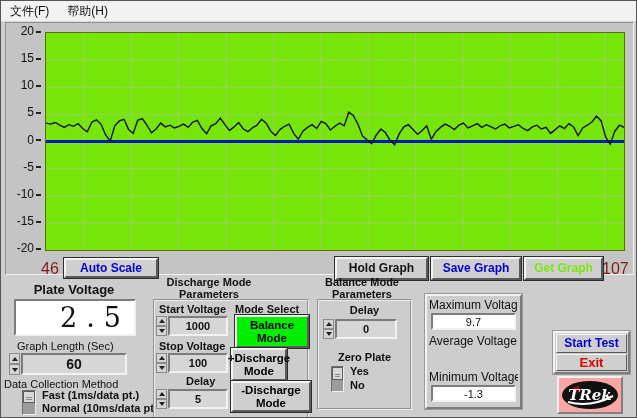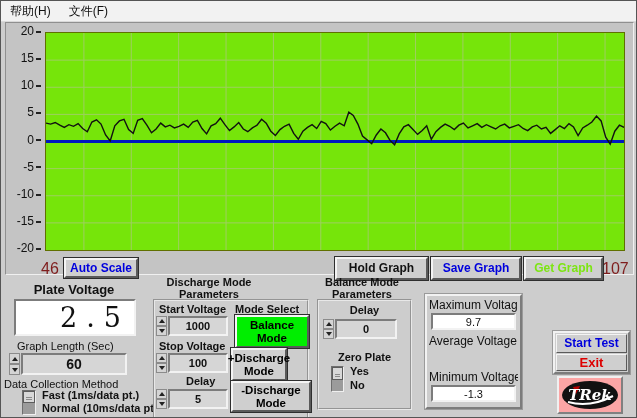--- a/index.html
+++ b/index.html
@@ -42,22 +42,22 @@
   .clip{overflow:hidden;}
   #plate-display{font-family:"DejaVu Serif",serif;font-size:27px;letter-spacing:9px;justify-content:flex-end;padding-right:4px;}
   #logo-box{position:absolute;background:#fca5a5;border:2px solid;border-color:#f0f0f0 #808080 #808080 #f0f0f0;display:flex;align-items:center;justify-content:center;box-sizing:border-box;}
 </style>
 </head>
 <body>
 
 <div id="window">
 
   <div id="menubar">
+    <span class="menu-item">文件(F)</span>
     <span class="menu-item">帮助(H)</span>
-    <span class="menu-item">文件(F)</span>
   </div>
 
   <div id="chart-panel"></div>
   <div id="y-axis">
       <div class="ytick" style="top: -7px;">20</div>
       <div class="ytick" style="top: 20.125px;">15</div>
       <div class="ytick" style="top: 47.25px;">10</div>
       <div class="ytick" style="top: 74.375px;">5</div>
       <div class="ytick" style="top: 101.5px;">0</div>
       <div class="ytick" style="top: 128.625px;">-5</div>
@@ -89,21 +89,21 @@
           <line x1="0" y1="54.25" x2="578" y2="54.25"></line>
           <line x1="0" y1="27.125" x2="578" y2="27.125"></line>
         </g>
         <line x1="0" y1="108.5" x2="578" y2="108.5" stroke="#0018c0" stroke-width="3"></line>
         <polyline points="0.0,90.1 4.6,91.1 9.2,89.5 13.8,92.2 18.3,94.4 22.9,91.7 27.5,93.3 32.1,90.6 36.7,95.5 41.3,98.7 45.9,89.0 50.5,86.8 55.0,91.1 59.6,102.0 64.2,108.0 68.8,92.8 73.4,87.9 78.0,86.3 82.6,96.6 87.2,100.4 91.7,87.3 96.3,85.7 100.9,92.2 105.5,99.8 110.1,96.0 114.7,90.1 119.3,93.9 123.9,92.2 128.4,94.9 133.0,93.3 137.6,91.1 142.2,94.4 146.8,89.0 151.4,87.3 156.0,95.5 160.6,100.9 165.1,92.8 169.7,90.6 174.3,85.2 178.9,91.7 183.5,97.6 188.1,93.9 192.7,89.5 197.3,96.0 201.8,98.7 206.4,94.9 211.0,92.2 215.6,86.3 220.2,90.1 224.8,98.2 229.4,102.5 234.0,96.6 238.5,93.3 243.1,91.1 247.7,100.4 252.3,106.3 256.9,98.2 261.5,94.4 266.1,91.7 270.7,95.5 275.2,88.4 279.8,90.6 284.4,97.1 289.0,93.3 293.6,90.1 298.2,92.8 302.8,79.2 307.3,82.5 311.9,91.1 316.5,103.1 321.1,106.9 325.7,110.7 330.3,102.0 334.9,96.0 339.5,99.8 344.0,107.4 348.6,111.8 353.2,100.9 357.8,93.9 362.4,91.7 367.0,96.6 371.6,101.4 376.2,97.6 380.7,92.8 385.3,106.3 389.9,98.7 394.5,94.4 399.1,91.1 403.7,93.3 408.3,96.6 412.9,92.2 417.4,90.1 422.0,94.9 426.6,92.8 431.2,90.6 435.8,94.4 440.4,91.7 445.0,93.9 449.6,96.0 454.1,92.8 458.7,91.1 463.3,94.9 467.9,93.3 472.5,91.7 477.1,95.5 481.7,97.6 486.3,93.9 490.8,92.2 495.4,96.0 500.0,94.4 504.6,100.4 509.2,96.6 513.8,92.8 518.4,95.5 523.0,90.6 527.5,93.9 532.1,102.5 536.7,94.9 541.3,92.2 545.9,89.0 550.5,83.0 555.1,87.9 559.7,104.2 564.2,111.2 568.8,98.2 573.4,92.2 578.0,94.4" fill="none" stroke="#111111" stroke-width="1.4"></polyline>
       </svg>
   </div>
   <div class="xlab" style="left:40px;top:259px;">46</div>
   <div class="xlab" style="left:601px;top:259px;">107</div>
 
-  <div class="btn" style="left:63px;top:257px;width:74px;height:20px;color:#0000dd;">Auto Scale</div>
+  <div class="btn" style="left:63px;top:257px;width:94px;height:20px;color:#0000dd;">Auto Scale</div>
   <div class="btn" style="left:334px;top:256px;width:93px;height:23px;color:#111;">Hold Graph</div>
   <div class="btn" style="left:430px;top:256px;width:90px;height:23px;color:#0000dd;">Save Graph</div>
   <div class="btn" style="left:523px;top:256px;width:79px;height:23px;color:#7de513;">Get Graph</div>
 
   <div class="lbl" style="left:6px;top:281px;width:134px;text-align:center;font-size:13px;font-weight:bold;">Plate Voltage</div>
   <div id="plate-display" class="white-box" style="left:13px;top:298px;width:122px;height:37px;">2.5</div>
 
   <div class="lbl r11" style="left:16px;top:339px;">Graph Length (Sec)</div>
   <div class="spin" style="left:8px;top:352px;height:22px;">
     <div class="spin-btns">

